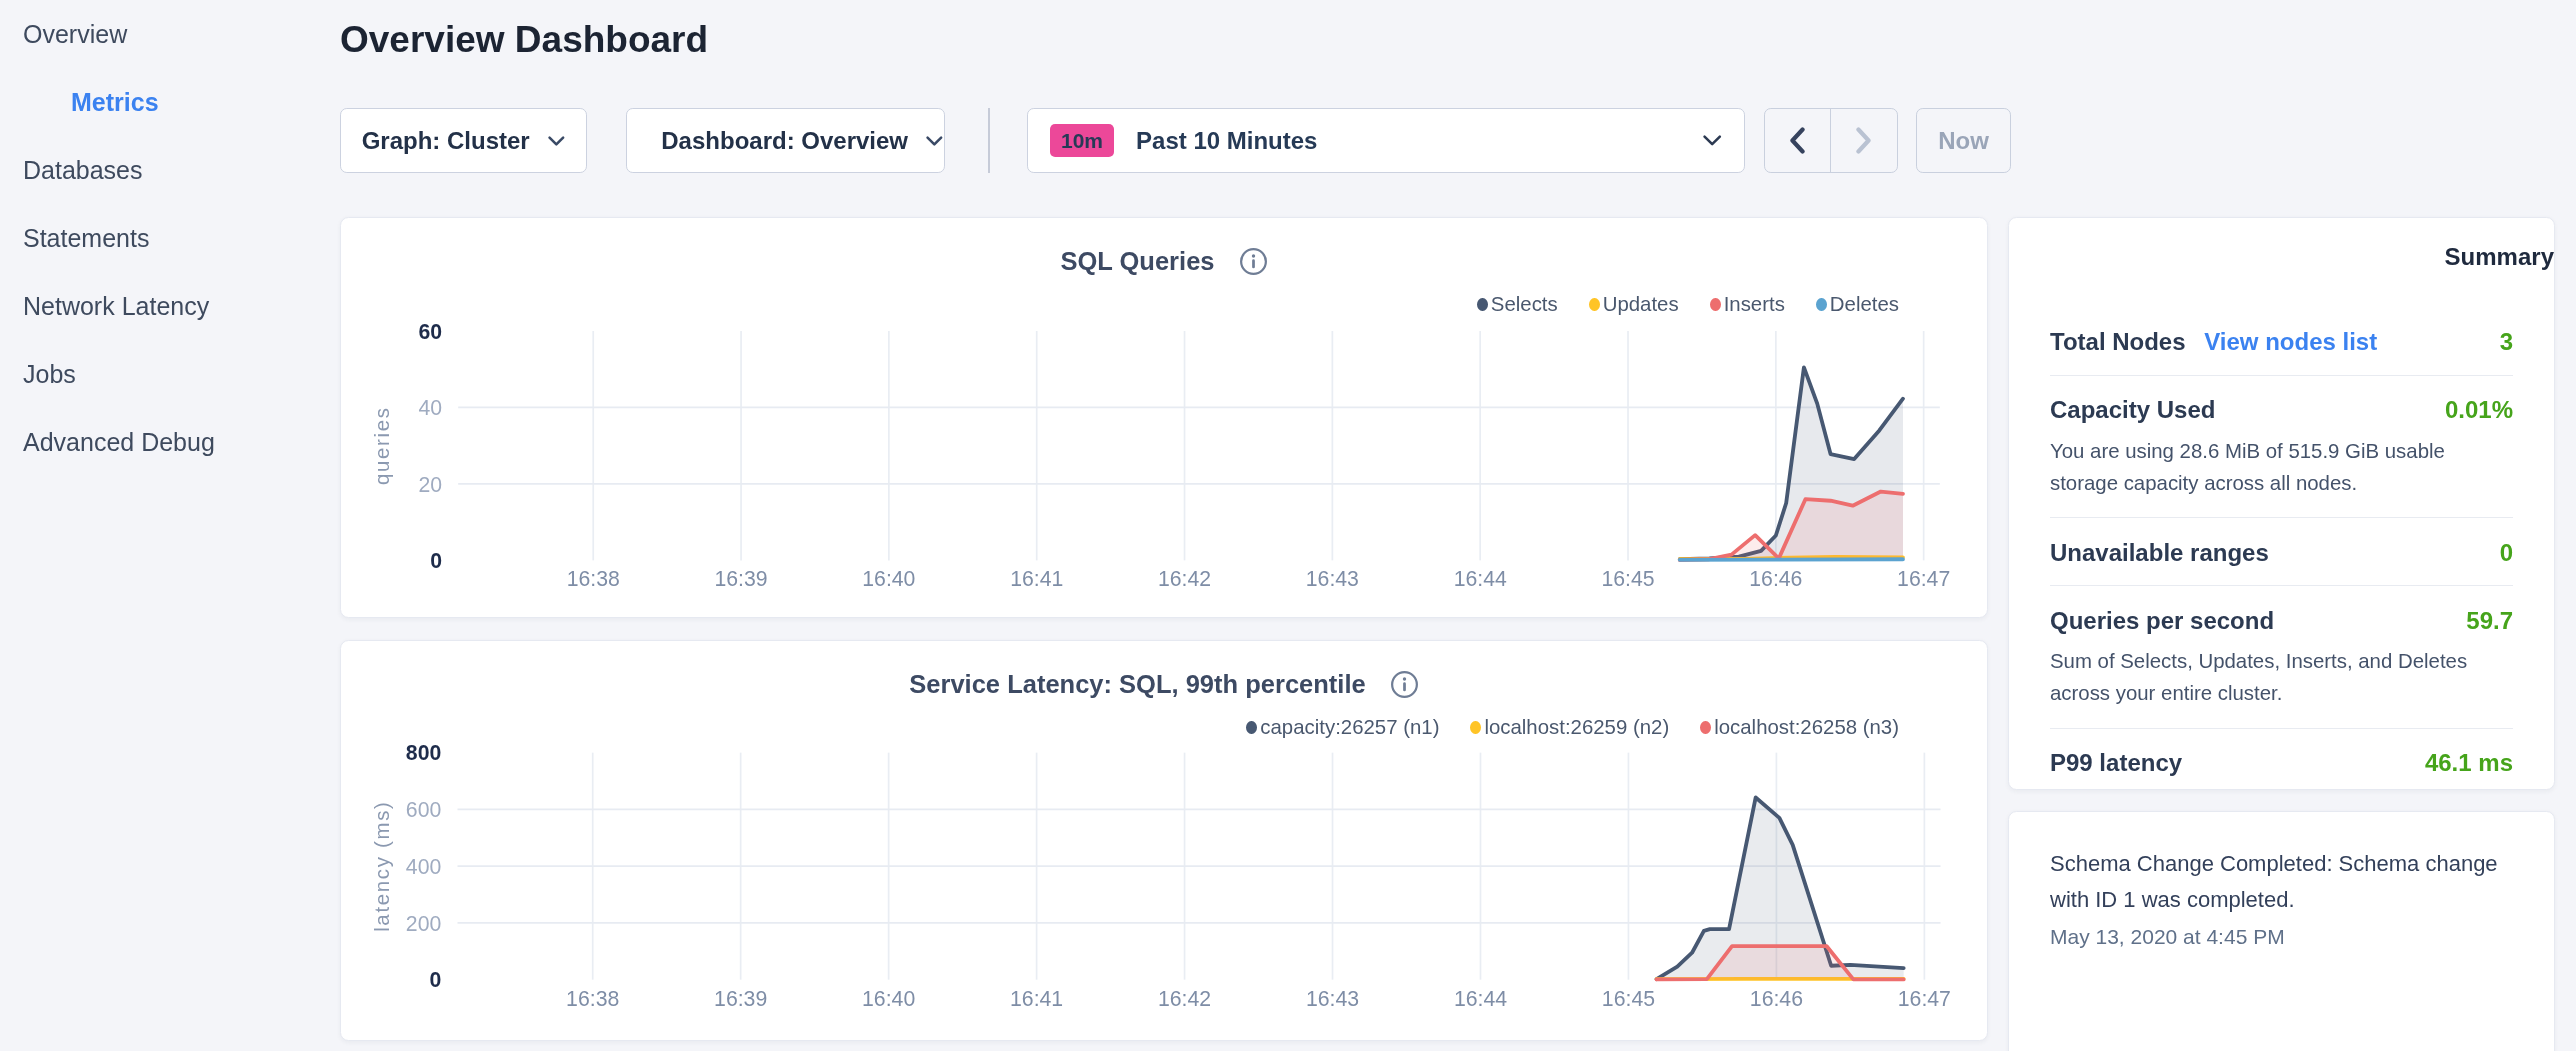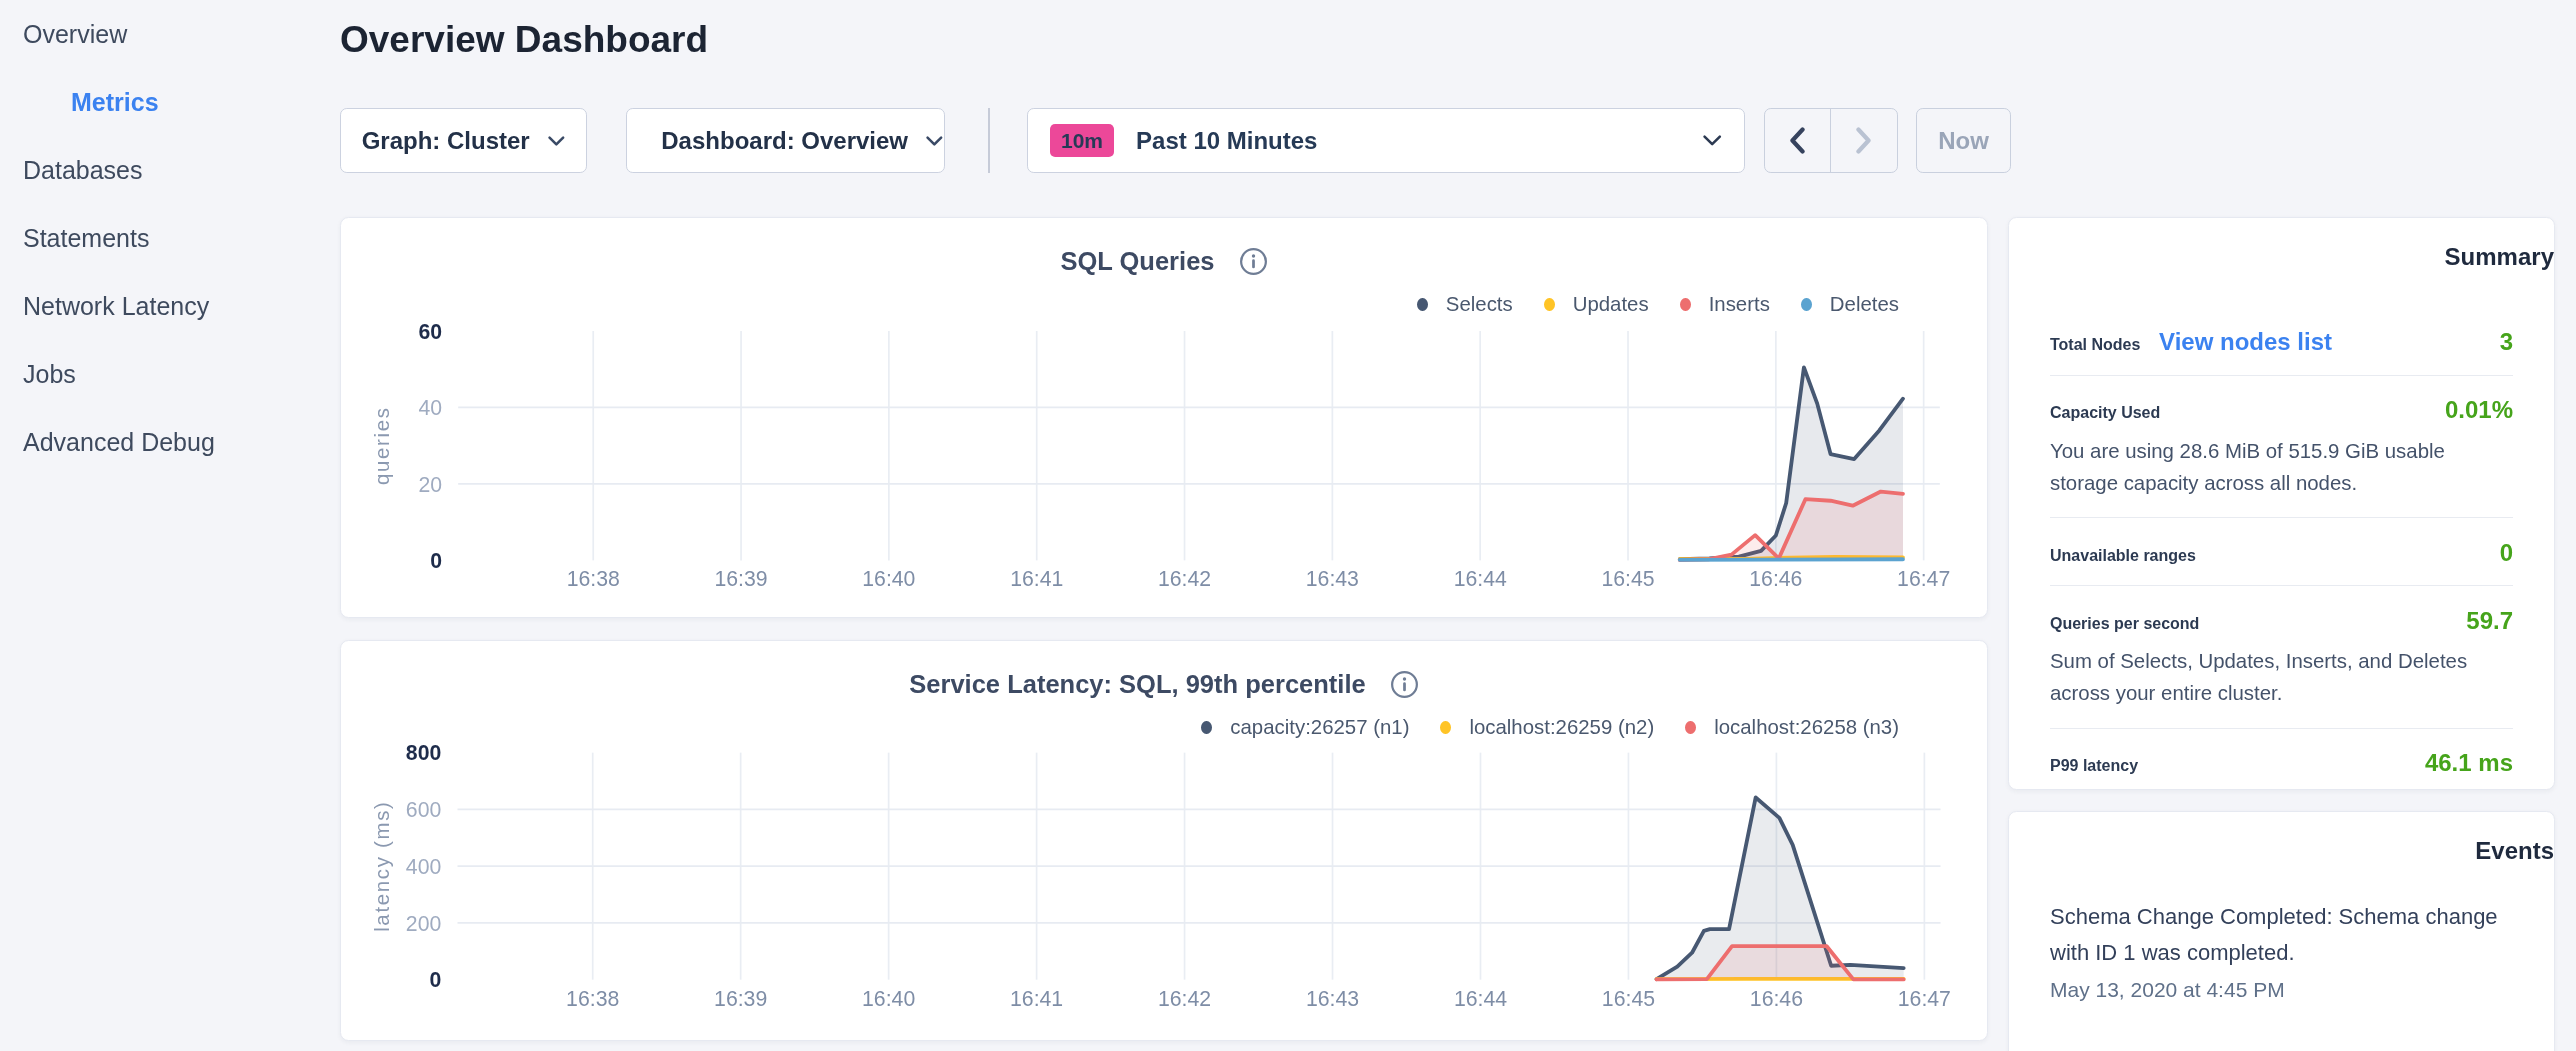--- a/index.html
+++ b/index.html
@@ -59,31 +59,31 @@
   
   .chart-title-row {
     position: absolute; top: 29px; left: 0; right: 0;
     display: flex; align-items: flex-end; justify-content: center; gap: 24px;
     font-size: 25.5px; font-weight: 700; color: #3d4a63;
   }
   .legend {
     position: absolute; top: 75px; right: 88px;
     display: flex; align-items: center; gap: 31px;
   }
-  .legend-item { display: flex; align-items: center; gap: 18px; }
+  .legend-item { display: flex; align-items: center; gap: 3px; }
   .legend-dot { width: 11px; height: 13.6px; border-radius: 50%; }
   .legend-label { font-size: 20.4px; color: #4a586e; }
   .plot-svg { position: absolute; left: 0; top: 0; }
   
   .panel-heading { text-align: right; padding-top: 25px; font-size: 24px; font-weight: 700; color: #1f2a3e; }
   .summary-rows { margin: 37px 41px 0 41px; }
   .sum-row { padding: 20.4px 0 18.7px 0; border-bottom: 1.7px solid #e8ebf1; }
   .sum-row:last-child { border-bottom: none; }
   .sum-row-top { display: flex; align-items: baseline; }
-  .sum-label { font-size: 16px; font-weight: 700; color: #2c3a52; }
+  .sum-label { font-size: 24px; font-weight: 700; color: #2c3a52; }
   .sum-link { margin-left: 18.7px; font-size: 24px; font-weight: 600; color: #3b82f0; text-decoration: none; cursor: pointer; }
   .sum-value { margin-left: auto; font-size: 24px; font-weight: 700; color: #46a41b; }
   .sum-desc { margin-top: 10.2px; font-size: 20.4px; line-height: 32px; color: #44526a; max-width: 451px; }
   .events-list { margin: 34px 41px 0 41px; }
   .event-text { font-size: 22px; line-height: 36px; color: #33405a; }
   .event-time { margin-top: 6.8px; font-size: 21px; color: #5f7089; }
 </style>
 </head>
 <body>
 
@@ -302,21 +302,20 @@
         <div class="sum-row">
           <div class="sum-row-top">
             <span class="sum-label">P99 latency</span>
             <span class="sum-value">46.1 ms</span>
           </div>
         </div>
       </div>
   </div>
 
   <div class="card events-card">
-    <div class="panel-heading">Events</div>
     <div class="events-list">
         <div>
           <div class="event-text">Schema Change Completed: Schema change with ID 1 was completed.</div>
           <div class="event-time">May 13, 2020 at 4:45 PM</div>
         </div>
       </div>
   </div>
 
 </div>
 

